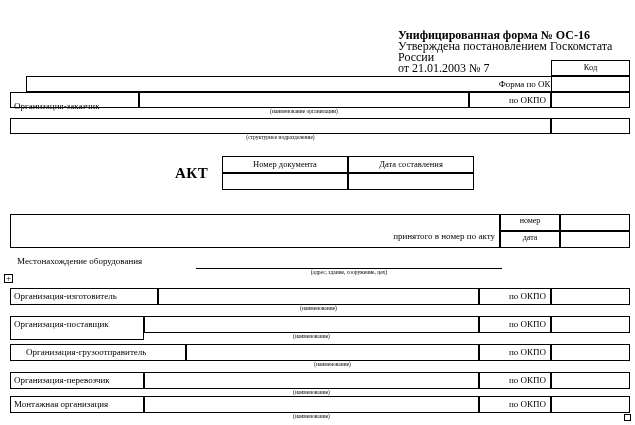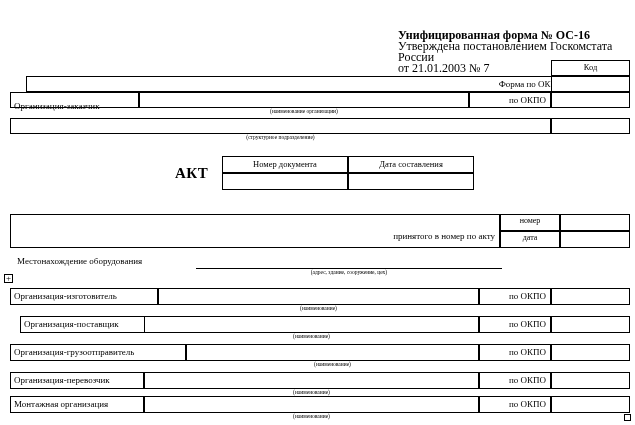--- a/index.html
+++ b/index.html
@@ -208,36 +208,36 @@
     <div class="lbl" style="left:3px; top:2px;"></div>
   </div>
   <div class="bx" style="left:479px; top:288px; width:72px; height:17px;">
     <div class="lbl rt" style="right:4px; top:2px;">по ОКПО</div>
   </div>
   <div class="bx" style="left:551px; top:288px; width:79px; height:17px;">
     <div class="lbl" style="left:3px; top:2px;"></div>
   </div>
   <div class="tiny" style="left:158px; top:305px; width:321px;">(наименование)</div>
 
-  <div class="bx" style="left:20px; top:316px; width:134px; height:17px;">
+  <div class="bx" style="left:10px; top:316px; width:134px; height:24px;">
     <div class="lbl" style="left:3px; top:2px;">Организация-поставщик</div>
   </div>
   <div class="bx" style="left:144px; top:316px; width:335px; height:17px;">
     <div class="lbl" style="left:3px; top:2px;"></div>
   </div>
   <div class="bx" style="left:479px; top:316px; width:72px; height:17px;">
     <div class="lbl rt" style="right:4px; top:2px;">по ОКПО</div>
   </div>
   <div class="bx" style="left:551px; top:316px; width:79px; height:17px;">
     <div class="lbl" style="left:3px; top:2px;"></div>
   </div>
   <div class="tiny" style="left:144px; top:333px; width:335px;">(наименование)</div>
 
   <div class="bx" style="left:10px; top:344px; width:176px; height:17px;">
-    <div class="lbl" style="left:3px; top:2px;text-align:right;">Организация-грузоотправитель</div>
+    <div class="lbl" style="left:15px; top:2px;text-align:right;">Организация-грузоотправитель</div>
   </div>
   <div class="bx" style="left:186px; top:344px; width:293px; height:17px;">
     <div class="lbl" style="left:3px; top:2px;"></div>
   </div>
   <div class="bx" style="left:479px; top:344px; width:72px; height:17px;">
     <div class="lbl rt" style="right:4px; top:2px;">по ОКПО</div>
   </div>
   <div class="bx" style="left:551px; top:344px; width:79px; height:17px;">
     <div class="lbl" style="left:3px; top:2px;"></div>
   </div>

